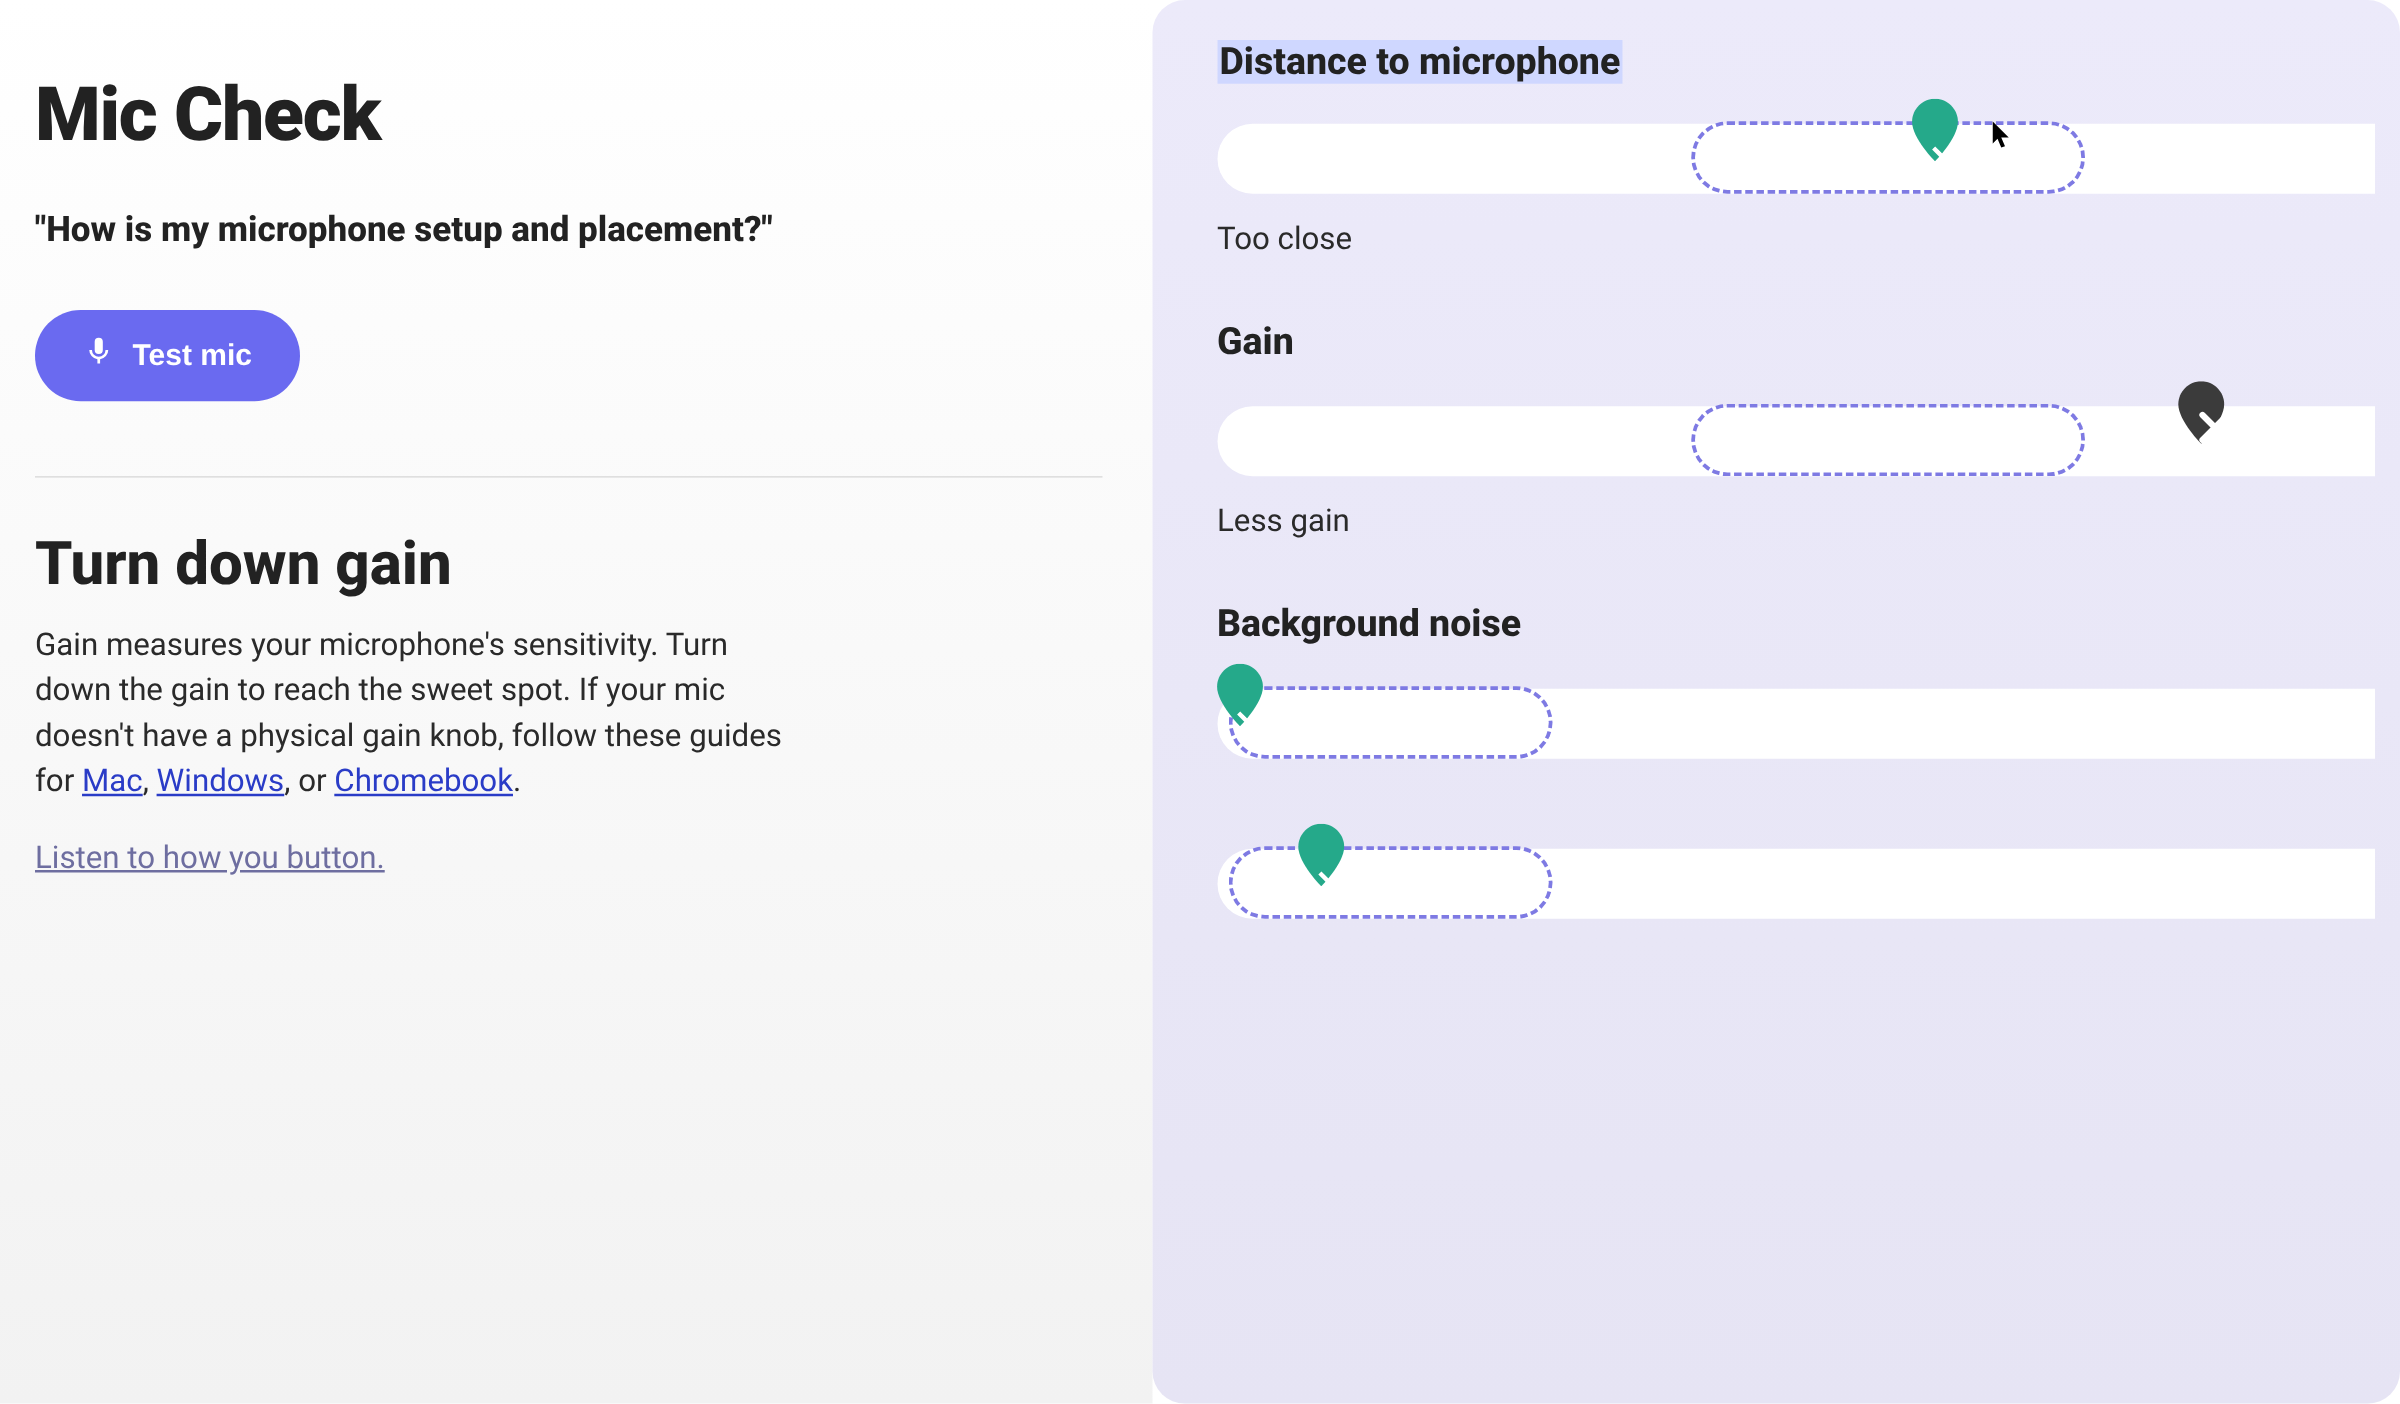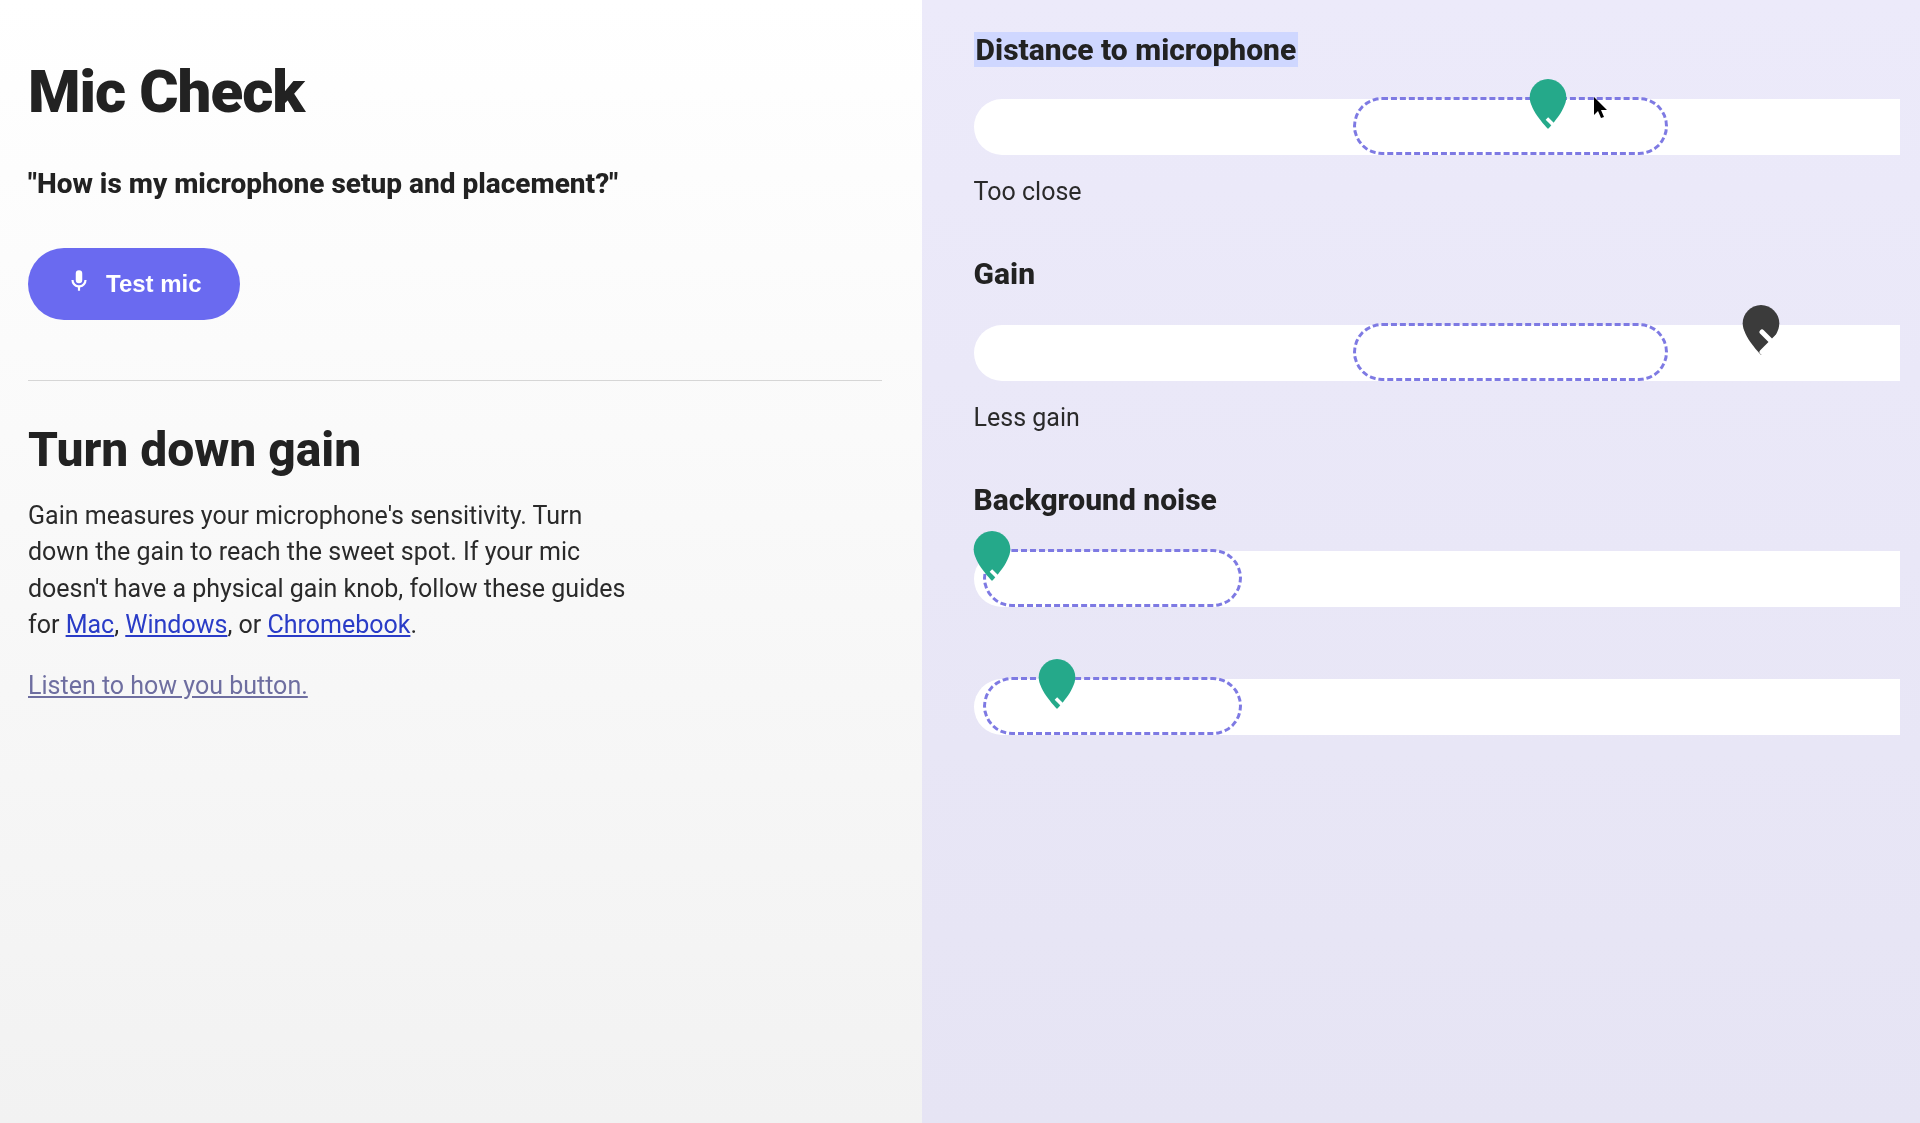--- a/index.html
+++ b/index.html
@@ -12,20 +12,21 @@
   }
   .left-panel {
     width: 48%;
     padding: 56px 40px 40px 28px;
     background: linear-gradient(to bottom, #ffffff 0%, #f2f2f2 100%);
   }
   .right-panel {
     width: 52%;
     padding: 32px 0 40px 52px;
     background: linear-gradient(to bottom, #eceafa 0%, #e6e4f4 100%);
+    border-radius: 26px;
   }
   .title {
     font-size: 60px;
     font-weight: 900;
     letter-spacing: -1px;
     margin-bottom: 40px;
   }
   .instruction {
     font-size: 26px;
     color: #333;

